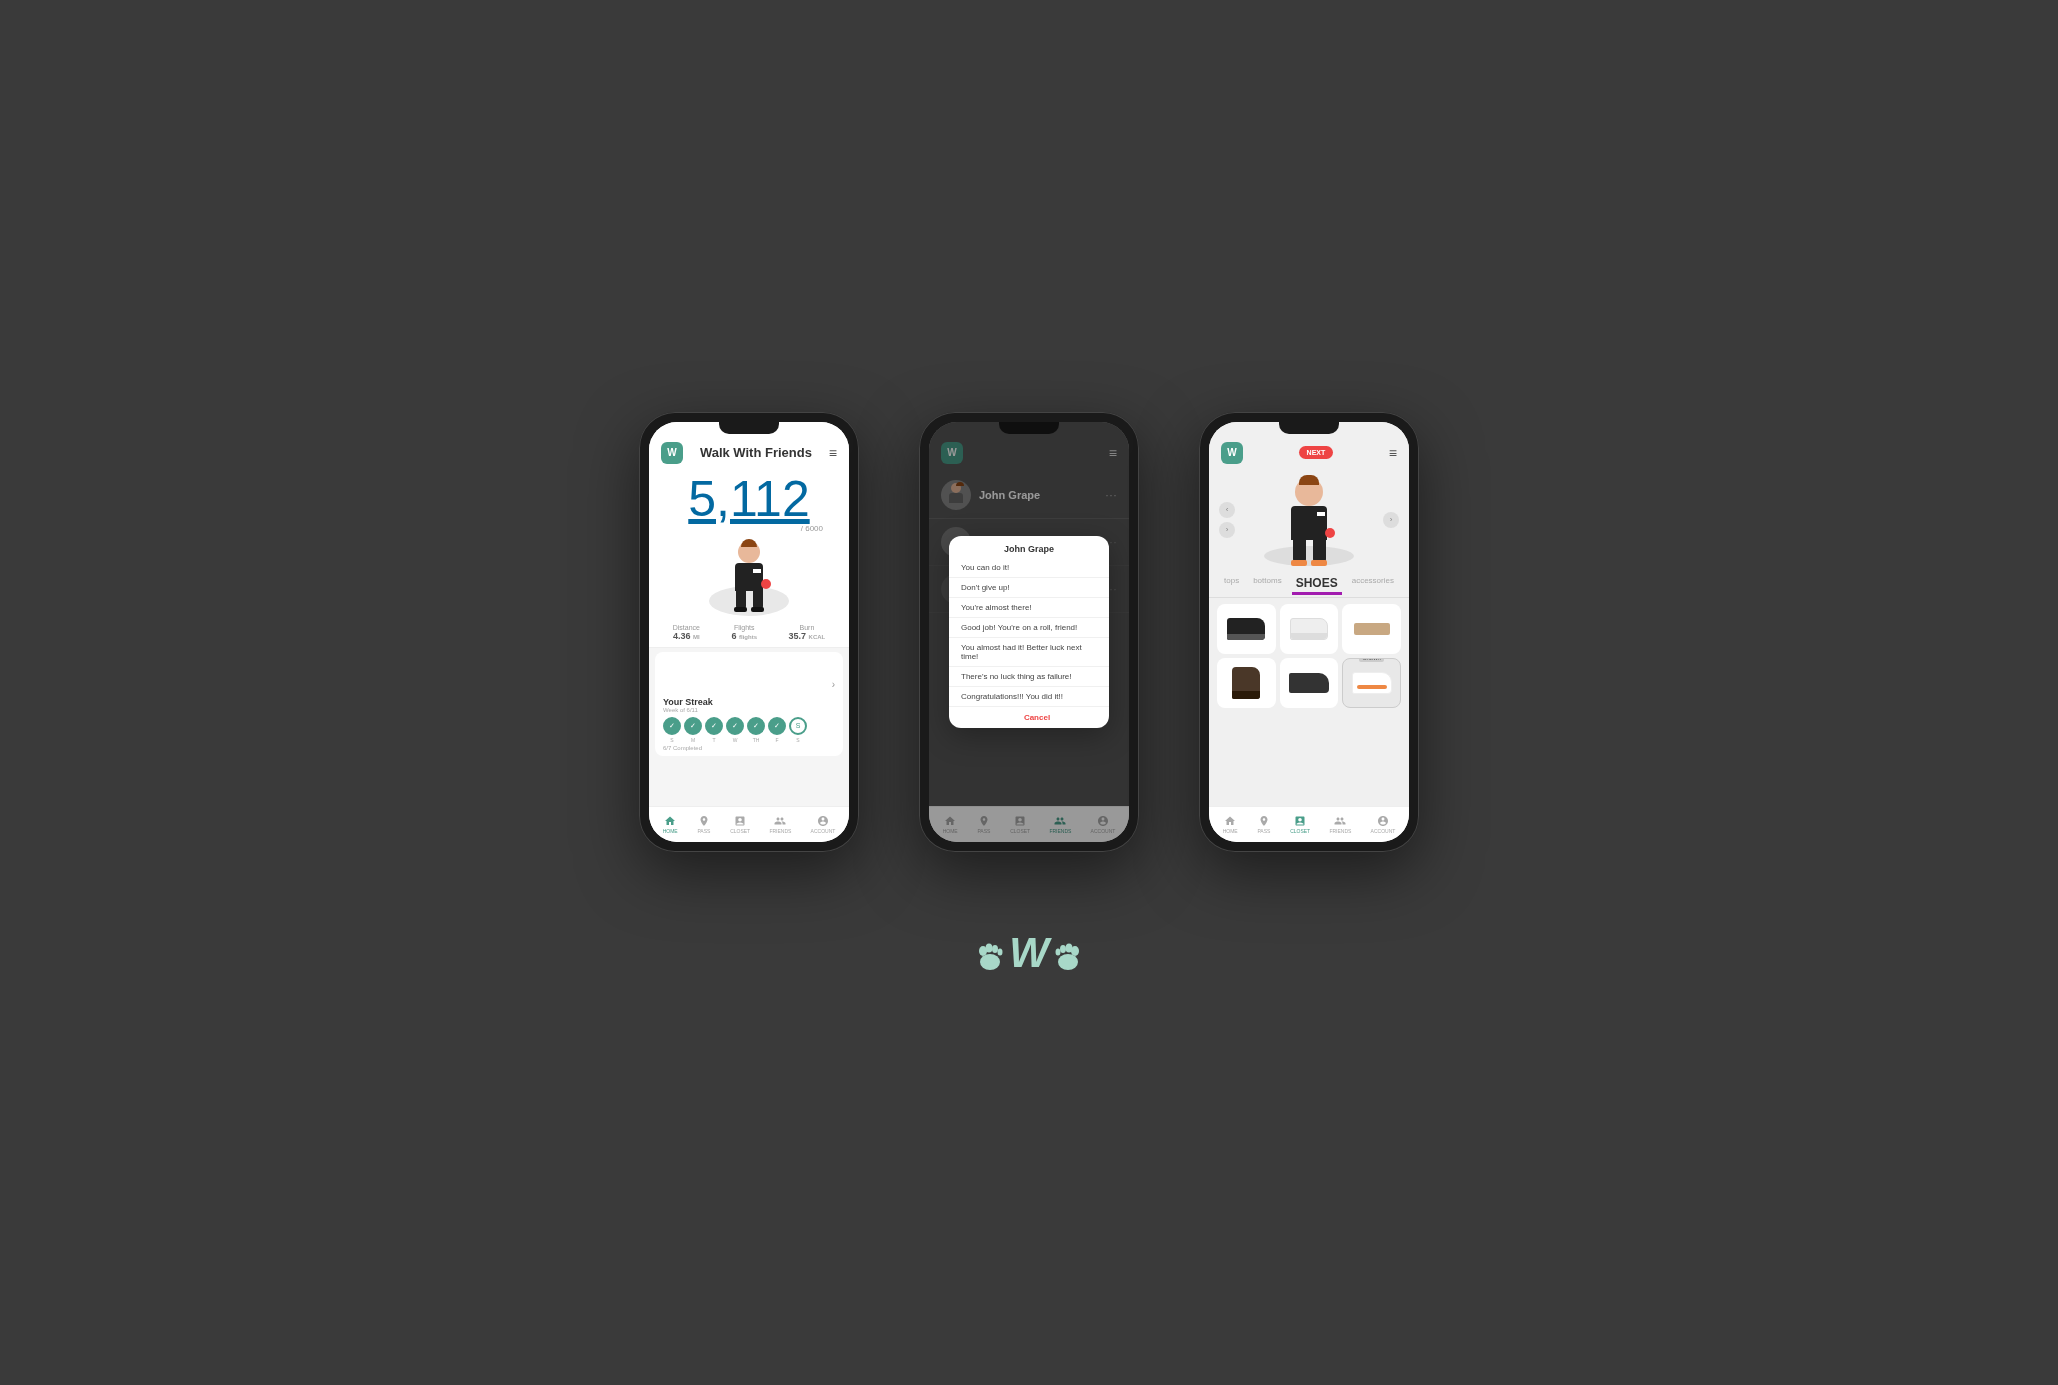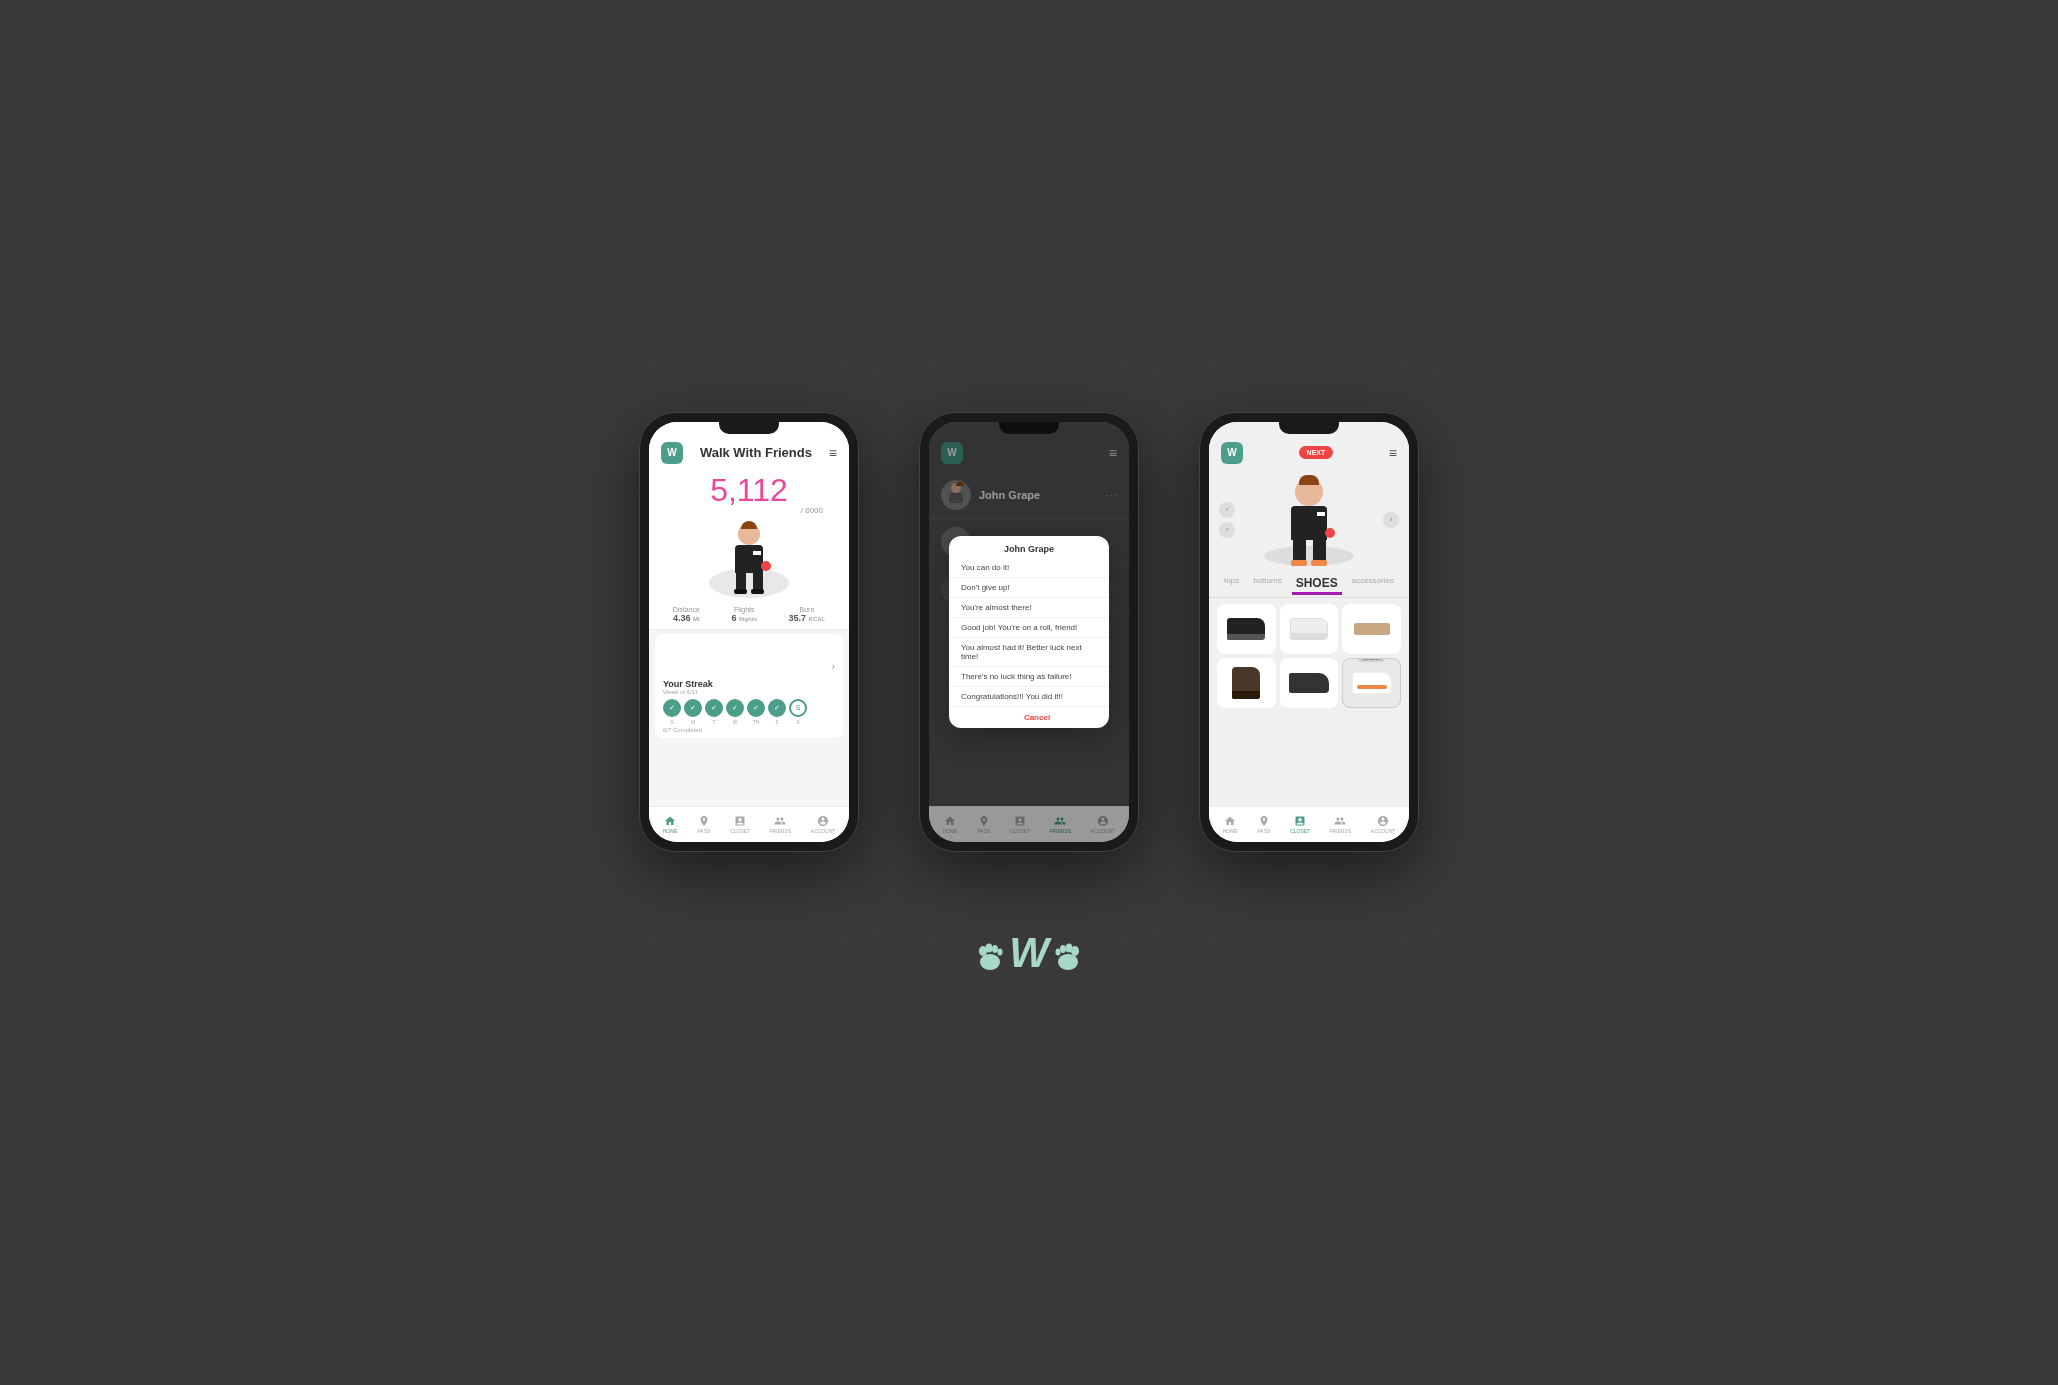--- a/index.html
+++ b/index.html
@@ -95,24 +95,25 @@
       line-height: 1;
     }
 
     .steps-section {
       background: white;
       text-align: center;
       padding: 6px 0 4px;
     }
 
     .steps-number {
-      font-size: 32px;
+      font-size: 50px;
       font-weight: 200;
-      color: #ec4899;
+      color: #0369a1;
       line-height: 1;
+      text-decoration: underline;
     }
 
     .steps-goal {
       font-size: 8px;
       color: #999;
       text-align: right;
       padding-right: 26px;
     }
 
     .avatar-section {

